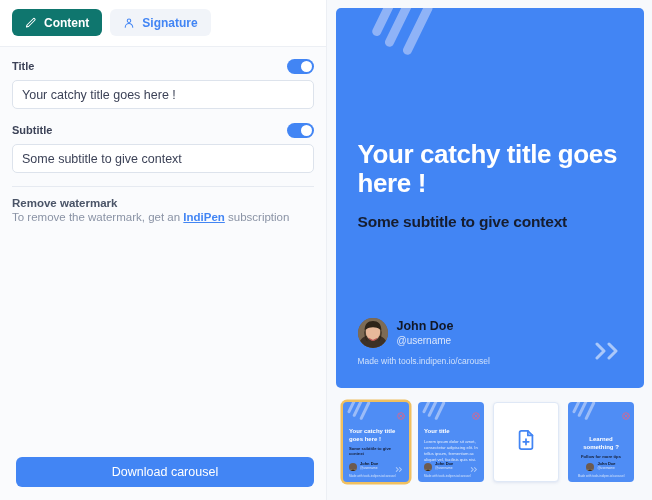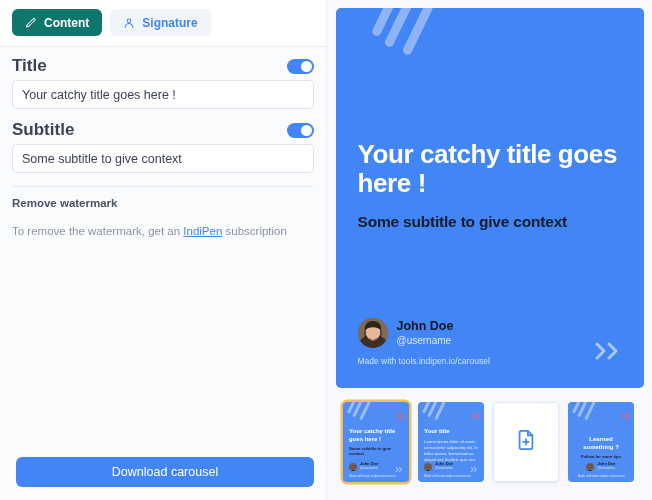--- a/index.html
+++ b/index.html
@@ -40,21 +40,21 @@
     border-top: 1px solid #eceff4;
     padding: 11px 12px 0 12px;
   }
 
   .field { margin-bottom: 13px; }
   .field-head {
     display: flex; align-items: center; justify-content: space-between;
     margin-bottom: 6px; height: 16px;
   }
   .field-label {
-    font-size: 17px; font-weight: 700; color: #3c4257;
+    font-size: 11px; font-weight: 700; color: #3c4257;
   }
   .toggle {
     width: 27px; height: 15px; border-radius: 8px;
     background: #4285f4; position: relative; cursor: pointer; flex: none;
   }
   .toggle .knob {
     position: absolute; top: 2px; right: 2px;
     width: 11px; height: 11px; border-radius: 50%;
     background: #ffffff;
   }
@@ -65,24 +65,24 @@
     padding: 0 9px;
     font-family: "Liberation Sans", sans-serif;
     font-size: 12.5px; color: #3c4257;
     outline: none;
   }
 
   .divider { height: 1px; background: #e6eaf1; margin: 7px 0 10px 0; }
 
   .wm-title {
     font-size: 11.5px; font-weight: 700; color: #4a5467;
-    margin-bottom: 16px;
+    margin-bottom: 2px;
   }
   .wm-sub { font-size: 11.5px; color: #8a93a5; }
-  .wm-sub .brand { color: #4285f4; font-weight: 400; }
+  .wm-sub .brand { color: #4285f4; font-weight: 700; }
 
   .footer {
     padding: 10px 12px 13px 16px;
     background: #fafbfd;
   }
   .dl-btn {
     width: 100%; height: 30px; border: none; border-radius: 6px;
     background: #4285f4; color: #ffffff;
     font-family: "Liberation Sans", sans-serif;
     font-size: 12.5px; cursor: pointer;

